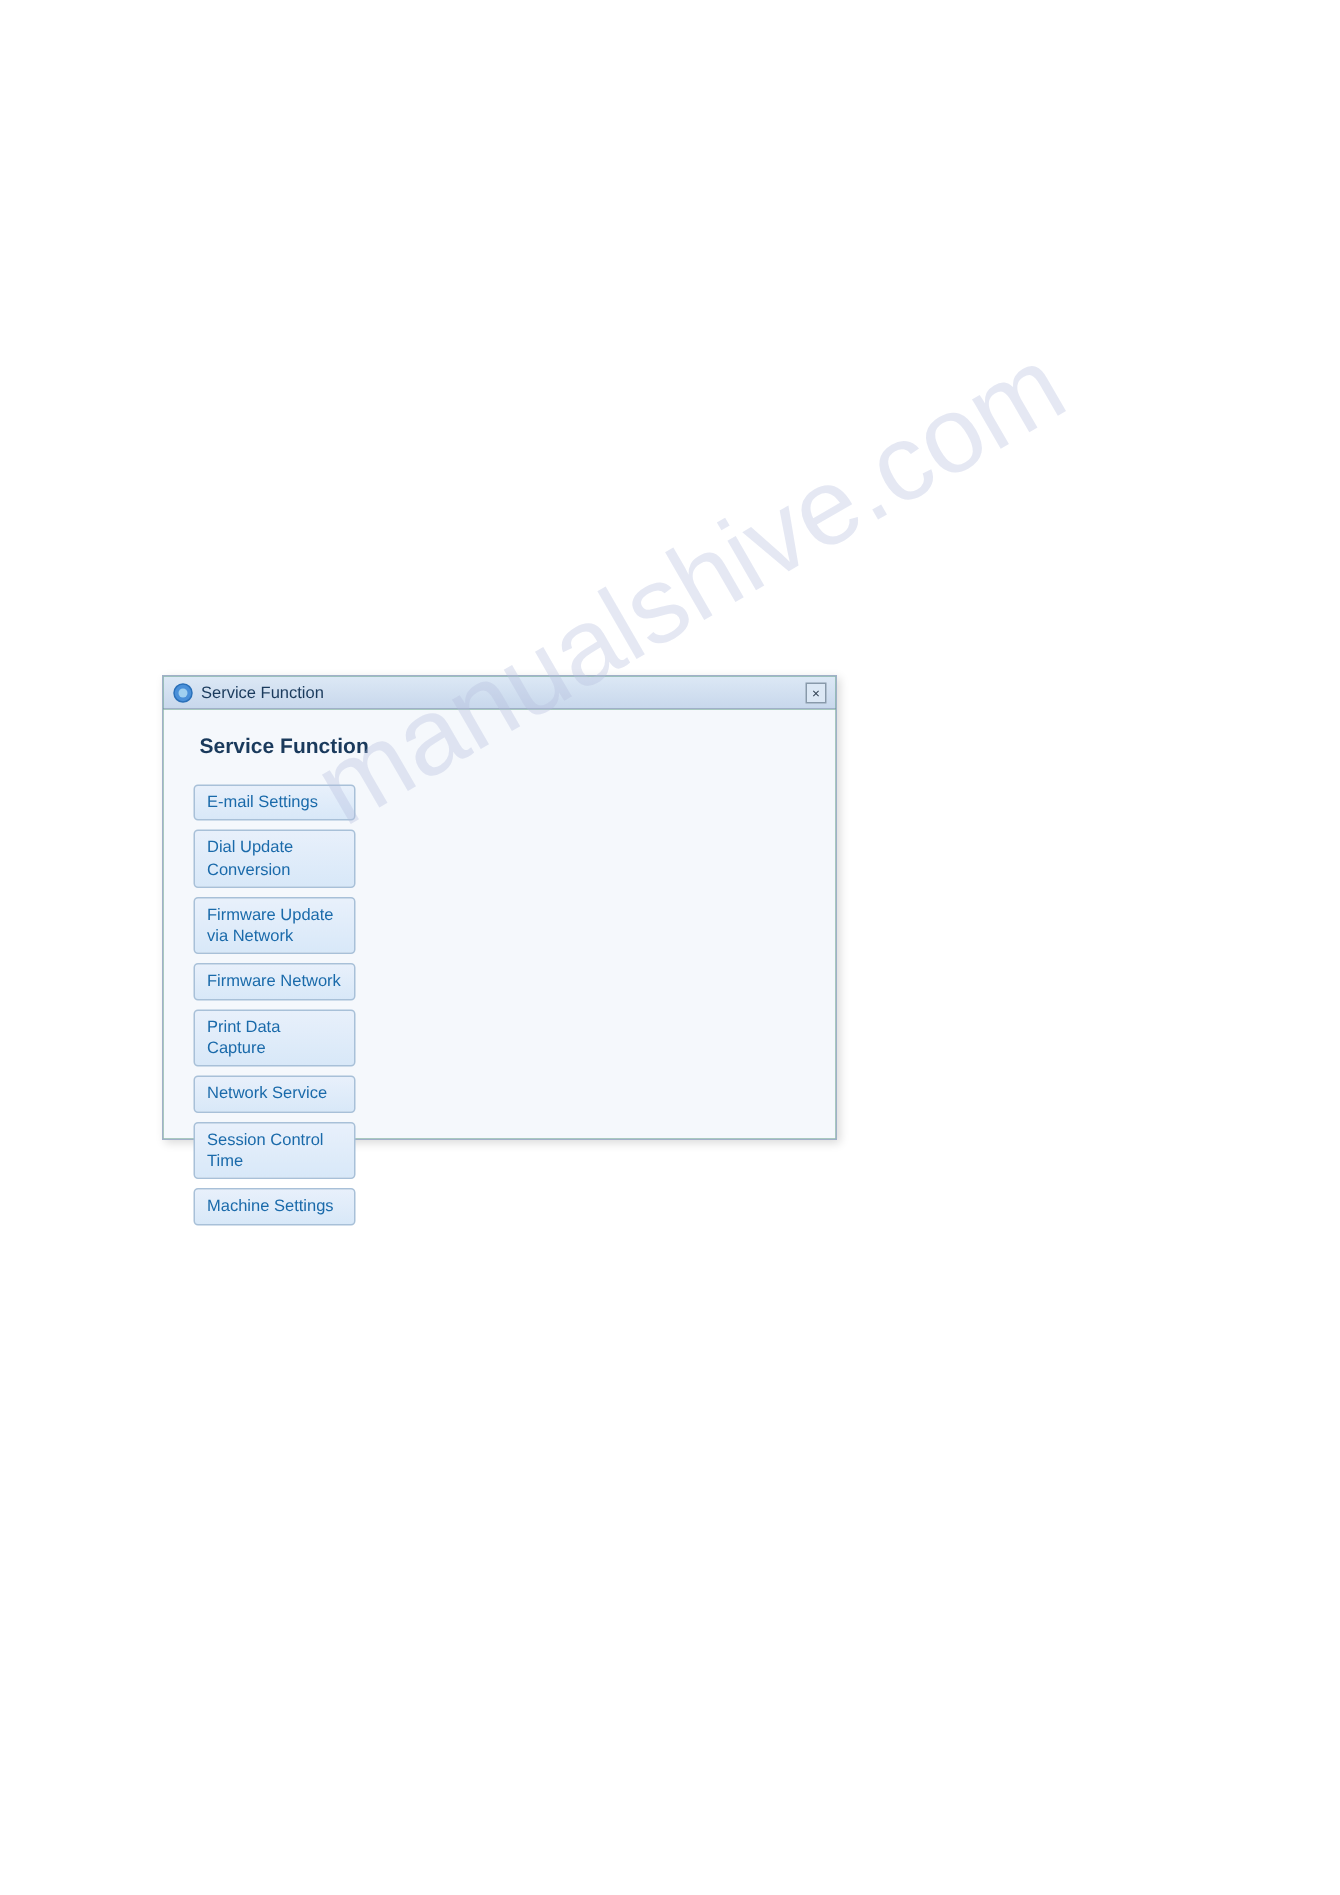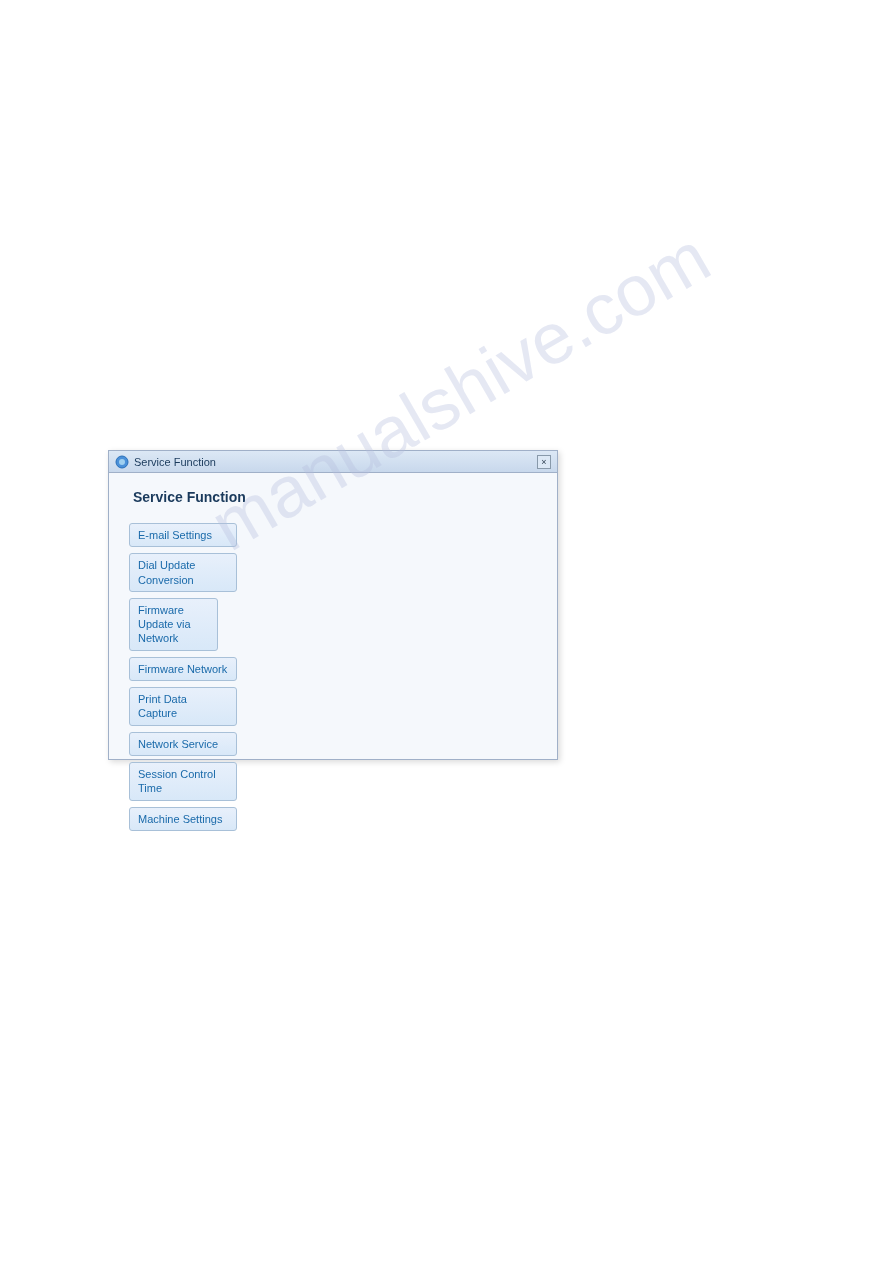--- a/index.html
+++ b/index.html
@@ -111,21 +111,21 @@
       border: 1px solid #a8c0d8;
       border-radius: 3px;
       font-size: 11px;
       color: #1a6aaa;
       cursor: pointer;
       text-align: left;
       line-height: 1.3;
     }
 
     .menu-button.wide {
-      width: 89px;
+      width: 108px;
     }
   </style>
 </head>
 <body>
 
 <div class="watermark">manualshive.com</div>
 
 <div class="window-container">
 
   <div class="window-titlebar">

